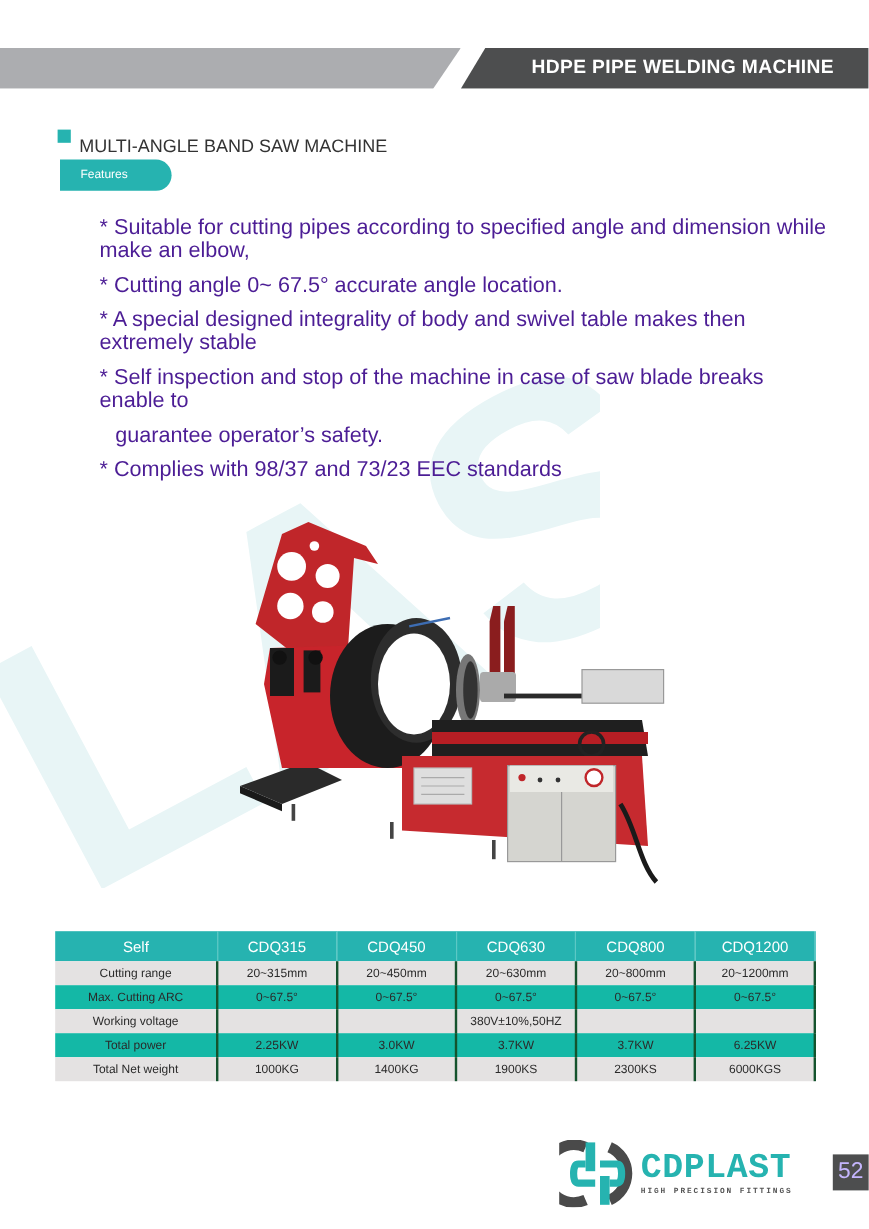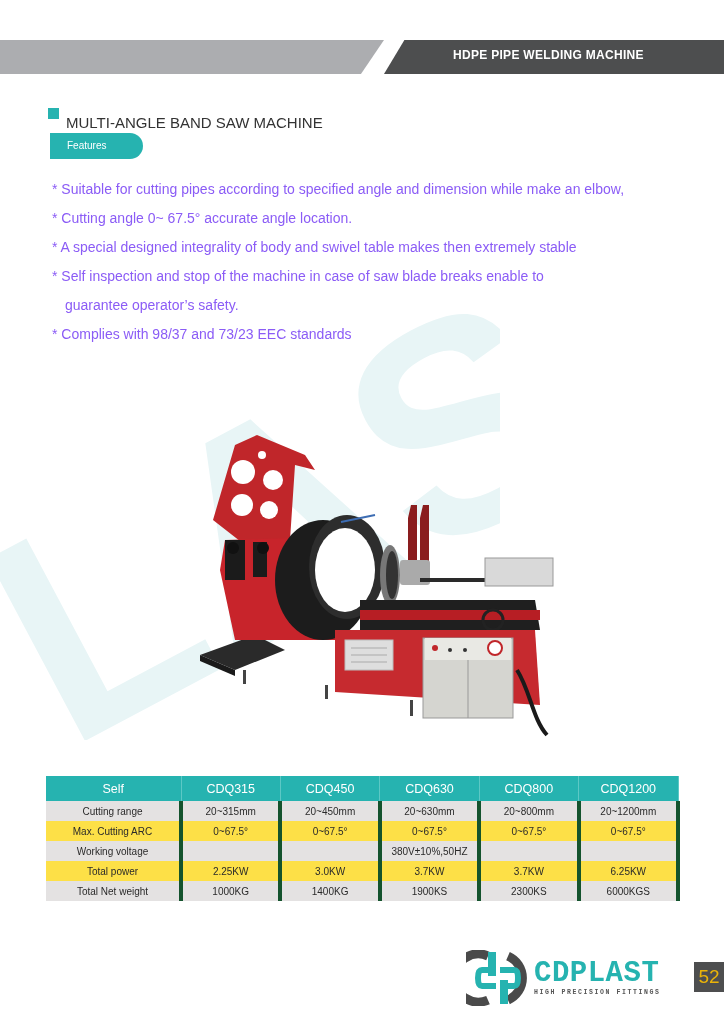--- a/index.html
+++ b/index.html
@@ -5,49 +5,49 @@
     * { margin: 0; padding: 0; box-sizing: border-box; }
     html, body { width: 724px; height: 1024px; background: #ffffff; overflow: hidden; }
     body { position: relative; font-family: "Liberation Sans", sans-serif; color: #2b2b2b; }
 
     .watermark { position: absolute; left: -20px; top: 260px; width: 520px; height: 480px; pointer-events: none; }
 
     .band-left { position: absolute; left: 0; top: 40px; width: 384px; height: 34px; background: #acadb0;
       clip-path: polygon(0 0, 100% 0, 94% 100%, 0 100%); }
     .band-right { position: absolute; left: 384px; top: 40px; width: 340px; height: 34px; background: #4d4e4f;
       clip-path: polygon(6% 0, 100% 0, 100% 100%, 0 100%); }
-    .band-right span { position: absolute; left: 69px; top: 8px; font-size: 12px; font-weight: bold; color: #ffffff; letter-spacing: 0.3px; }
+    .band-right span { position: absolute; left: 59px; top: 8px; font-size: 16px; font-weight: bold; color: #ffffff; letter-spacing: 0.3px; }
 
     .section-title { position: absolute; left: 48px; top: 96px; display: flex; align-items: center; }
     .section-title .sq { width: 11px; height: 11px; background: #26b3b0; margin-right: 7px; }
     .section-title span { font-size: 15px; color: #333; margin-top: 18px; }
 
     .features-pill { position: absolute; left: 50px; top: 133px; width: 93px; height: 26px; background: #26b3b0;
       border-radius: 0 13px 13px 0; color: #fff; font-size: 10px; padding-left: 17px; line-height: 26px; }
 
     .features { position: absolute; left: 52px; top: 180px; width: 640px; list-style: none; }
-    .features li { font-size: 14px; line-height: 19px; margin-bottom: 10px; color: #8b5cf6; }
+    .features li { font-size: 18px; line-height: 19px; margin-bottom: 10px; color: #4c1d95; margin-left: 31px; }
     .features li .cont { display: block; padding-left: 13px; margin-top: 10px; }
 
     .machine { position: absolute; left: 195px; top: 430px; width: 360px; height: 310px; }
 
     .spec-table { position: absolute; left: 46px; top: 776px; width: 634px; border-collapse: collapse; table-layout: fixed; }
     .spec-table th { background: #26b3b0; color: #ffffff; font-weight: normal; font-size: 12.5px; height: 25px; text-align: center;
       border-right: 1px solid #5cc8c5; }
-    .spec-table td { font-size: 10px; height: 20px; text-align: center; color: #2a2a2a; border-right: 4px solid #14532d; }
+    .spec-table td { font-size: 10px; height: 20px; text-align: center; color: #2a2a2a; border-right: 2px solid #14532d; }
     .spec-table tr.even td { background: #e4e2e2; }
-    .spec-table tr.odd td { background: #fde047; }
+    .spec-table tr.odd td { background: #14b8a6; }
     .spec-table col.c0 { width: 135px; }
 
     .logo { position: absolute; left: 466px; top: 950px; display: flex; align-items: center; font-family: Liberation Mono, monospace; }
     .logo-text { margin-left: 4px; }
     .logo-name { font-size: 29px; font-weight: bold; color: #26b3b0; letter-spacing: 0.5px; line-height: 28px; }
     .logo-tag { font-size: 6.5px; font-weight: bold; color: #555; letter-spacing: 1.6px; text-align: center; margin-top: 1px; }
 
-    .page-num { position: absolute; left: 694px; top: 962px; width: 30px; height: 30px; background: #4d4e4f; color: #eab308;
+    .page-num { position: absolute; left: 694px; top: 962px; width: 30px; height: 30px; background: #4d4e4f; color: #c4b5fd;
       font-size: 19px; text-align: center; line-height: 30px; }
   </style>
 </head>
 <body>
 
 <svg class="watermark" viewBox="0 0 520 480">
   <g fill="#e8f5f6" transform="rotate(-28 260 240)">
     <text x="-10" y="380" font-family="Liberation Sans, sans-serif" font-weight="bold" font-size="300">LAST</text>
   </g>
 </svg>

